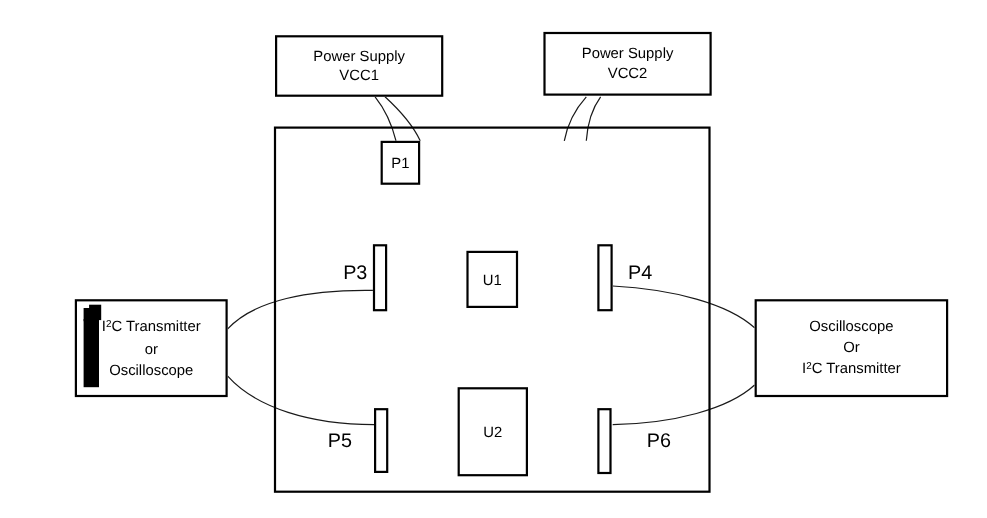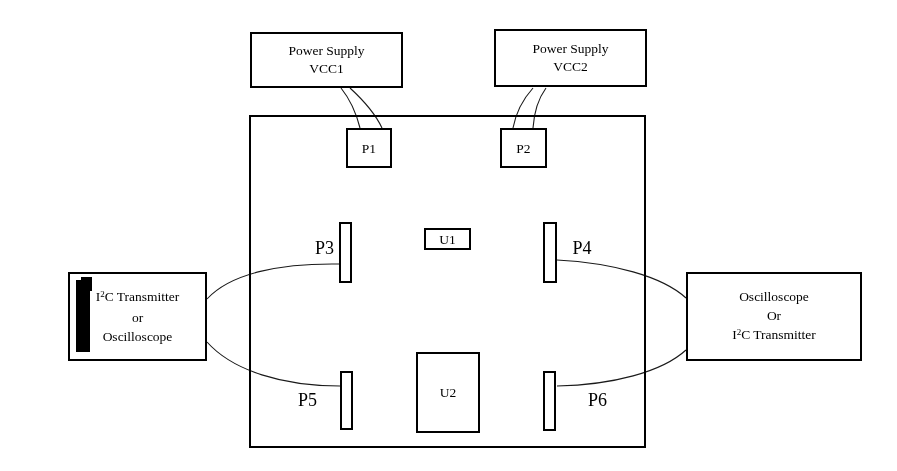--- a/index.html
+++ b/index.html
@@ -8,21 +8,20 @@
     background: #ffffff;
     font-family: "Liberation Sans", sans-serif;
   }
   .canvas {
     position: relative;
     width: 897px;
     height: 471px;
     background: #ffffff;
     overflow: hidden;
     color: #000000;
-    font-family: Liberation Serif, serif;
   }
   .wires {
     position: absolute;
     left: 0;
     top: 0;
     width: 897px;
     height: 471px;
     pointer-events: none;
   }
   .box {
@@ -42,23 +41,23 @@
   .box.thick { border-width: 2.5px; }
   .ps-box      { left: 250px; top: 32px;  width: 153px; height: 56px; line-height: 18px; }
   .ps-box.vcc2 { left: 494px; top: 29px;  width: 153px; height: 58px; }
   .board {
     position: absolute;
     box-sizing: border-box;
     border: 2px solid #000000;
     background: transparent;
     left: 249px; top: 115px; width: 397px; height: 333px;
   }
-  .p1-box { left: 346px; top: 128px; width: 46px; height: 40px; }
+  .p1-box { left: 346px; top: 128px; width: 36px; height: 40px; }
   .p2-box { left: 500px; top: 128px; width: 47px; height: 40px; }
-  .u1-box { left: 424px; top: 228px; width: 47px; height: 22px; }
+  .u1-box { left: 424px; top: 228px; width: 47px; height: 52px; }
   .u2-box { left: 416px; top: 352px; width: 64px; height: 81px; }
   .connector {
     position: absolute;
     box-sizing: border-box;
     border: 2px solid #000000;
     background: #ffffff;
     width: 13px;
   }
   .p3-conn { left: 339px; top: 222px; height: 61px; }
   .p4-conn { left: 543px; top: 222px; height: 61px; width: 14px; }
@@ -115,23 +114,20 @@
   <div class="box ps-box vcc2">
     <div>Power Supply</div>
     <div>VCC2</div>
   </div>
 
   <div class="board"></div>
 
   <div class="box p1-box">
     <div>P1</div>
   </div>
-  <div class="box p2-box">
-    <div>P2</div>
-  </div>
 
   <div class="box u1-box">
     <div>U1</div>
   </div>
   <div class="box u2-box">
     <div>U2</div>
   </div>
 
   <div class="connector p3-conn"></div>
   <div class="connector p4-conn"></div>

